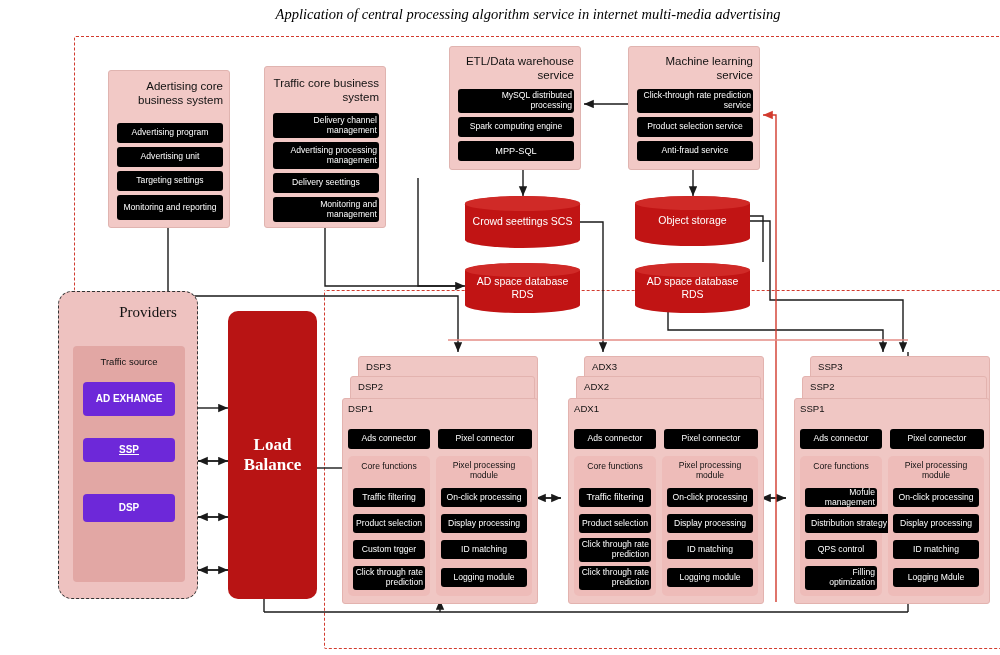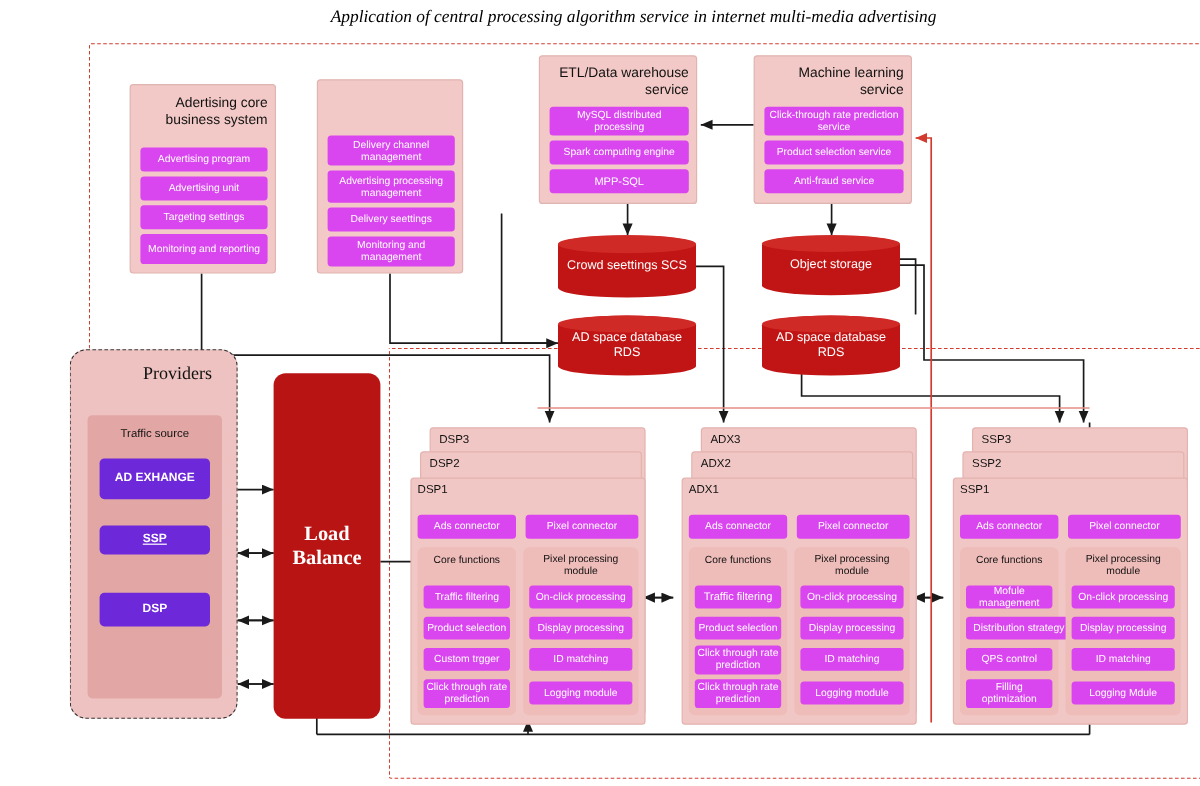--- a/index.html
+++ b/index.html
@@ -35,25 +35,25 @@
     border:1px solid #e0b4b0;
     border-radius:3px;
   }
   .boxtitle {
     font-size:11.5px;
     color:#111;
     text-align:right;
     line-height:1.25;
   }
   .darkchip {
-    background:#d946ef;
+    background:#000000;
     color:#fff;
     border-radius:3px;
     font-size:8.6px;
-    text-align:center;
+    text-align:right;
     display:flex;
     align-items:center;
     justify-content:center;
     line-height:1.15;
     padding:1px 2px;
   }
   .darkchip.bigger { font-size:9.2px; }
 
   
   .cyl {
@@ -220,20 +220,21 @@
 
   <div class="abs lightbox" style="left:80px; top:70px; width:122px; height:158px;">
     <div class="boxtitle" style="padding:8px 6px 6px;">Adertising core business system</div>
     <div class="abs darkchip" style="left:8px; top:52px; width:106px; height:20px;">Advertising program</div>
     <div class="abs darkchip" style="left:8px; top:76px; width:106px; height:20px;">Advertising unit</div>
     <div class="abs darkchip" style="left:8px; top:100px; width:106px; height:20px;">Targeting settings</div>
     <div class="abs darkchip" style="left:8px; top:124px; width:106px; height:25px;">Monitoring and reporting</div>
   </div>
 
   <div class="abs lightbox" style="left:236px; top:66px; width:122px; height:162px;">
+    <div class="boxtitle" style="padding:9px 6px 6px;">Traffic core business system</div>
     <div class="abs darkchip" style="left:8px; top:46px; width:106px; height:25px;">Delivery channel management</div>
     <div class="abs darkchip" style="left:8px; top:75px; width:106px; height:27px;">Advertising processing management</div>
     <div class="abs darkchip" style="left:8px; top:106px; width:106px; height:20px;">Delivery seettings</div>
     <div class="abs darkchip" style="left:8px; top:130px; width:106px; height:25px;">Monitoring and management</div>
   </div>
 
   <div class="abs lightbox" style="left:421px; top:46px; width:132px; height:124px;">
     <div class="boxtitle" style="padding:7px 6px 4px; font-size:11.5px;">ETL/Data warehouse service</div>
     <div class="abs darkchip" style="left:8px; top:42px; width:116px; height:24px;">MySQL distributed processing</div>
     <div class="abs darkchip" style="left:8px; top:70px; width:116px; height:20px;">Spark computing engine</div>

